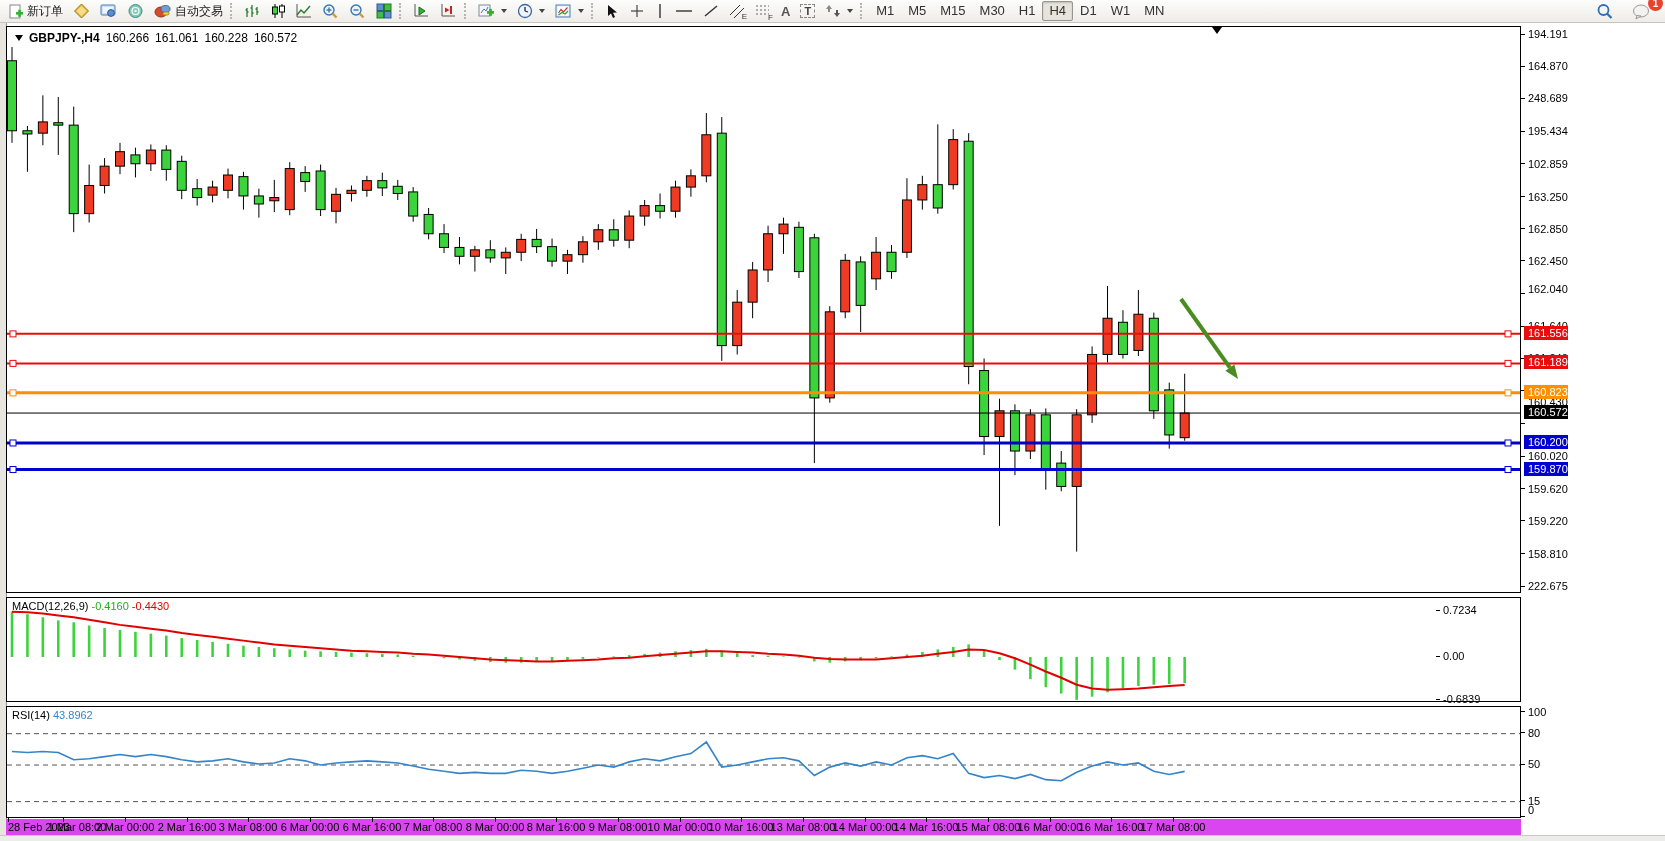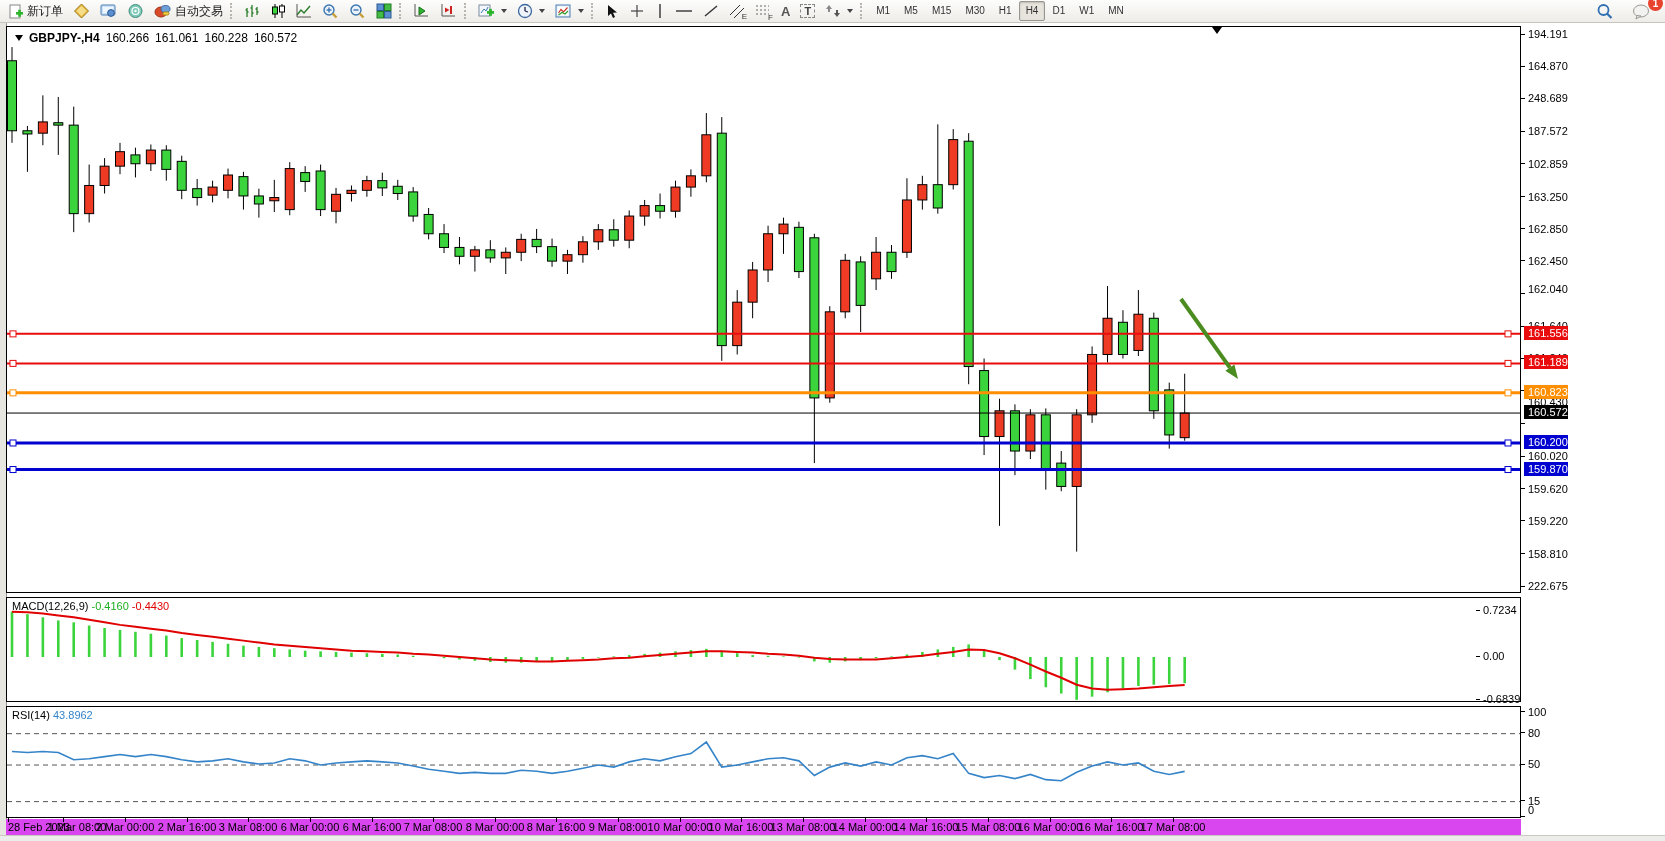--- a/index.html
+++ b/index.html
@@ -3,41 +3,41 @@
 <meta charset="utf-8">
 <style>
 html,body{margin:0;padding:0}
 body{width:1665px;height:841px;position:relative;background:#fff;font-family:"Liberation Sans",sans-serif;overflow:hidden;-webkit-font-smoothing:antialiased}
 
 #toolbar{position:absolute;left:0;top:0;width:1665px;height:23px;background:linear-gradient(#fdfdfc,#edece8);border-bottom:1px solid #c7c5be;display:flex;align-items:center;padding:0 3px;box-sizing:border-box;z-index:50}
 .tb-btn{height:19px;display:flex;align-items:center;gap:4px;padding:0 4px;border:1px solid transparent;border-radius:2px;font-size:12px;color:#1a1a1a;cursor:default;white-space:nowrap}
 .tb-btn svg{display:block}
 .tb-grip{width:3px;height:16px;border-left:2px dotted #b8b6ae;margin:0 4px 0 2px;flex:0 0 auto}
 .caret{width:0;height:0;border-left:3px solid transparent;border-right:3px solid transparent;border-top:4px solid #444;margin-left:2px}
-.tf-btn{font-size:10px;color:#333;padding:0 6px;height:18px;line-height:18px;border:1px solid transparent;border-radius:2px}
+.tf-btn{font-size:13px;color:#333;padding:0 6px;height:18px;line-height:18px;border:1px solid transparent;border-radius:2px}
 .tf-btn.active{border:1px solid #98968e;background:#e6e4dc;box-shadow:inset 0 1px 2px rgba(0,0,0,.18)}
 #tb-right{margin-left:auto;display:flex;align-items:center;gap:8px;padding-right:6px}
 .badge{position:absolute;top:-6px;right:-8px;min-width:15px;height:15px;border-radius:8px;background:#e8432e;color:#fff;font-size:10px;font-weight:bold;text-align:center;line-height:15px;padding:0 2px;box-sizing:border-box}
 
 #left-strip{position:absolute;left:0;top:23px;width:6px;height:818px;background:#e7e5df;border-right:1px solid #9b998f}
 #bottom-strip{position:absolute;left:0;top:835px;width:1665px;height:6px;background:#ececea;border-top:1px solid #c9c7c0}
 
 .panel{position:absolute;background:#fff;border:1px solid #000;box-sizing:border-box}
 #main-panel{left:6px;top:26px;width:1515px;height:567px}
 #macd-panel{left:6px;top:597px;width:1515px;height:105px}
 #rsi-panel{left:6px;top:706px;width:1515px;height:112px}
 .panel svg{position:absolute;left:0;top:0}
 #chart-title{position:absolute;left:8px;top:4px;font-size:12px;color:#000;display:flex;align-items:center;gap:6px;z-index:5}
 #chart-title .sym{font-weight:bold}
 .tri-down{width:0;height:0;border-left:4px solid transparent;border-right:4px solid transparent;border-top:6px solid #000}
 #corner-tri{position:absolute;left:1212px;top:27px;width:0;height:0;border-left:5px solid transparent;border-right:5px solid transparent;border-top:7px solid #000;z-index:6}
 .ind-label{position:absolute;left:5px;top:2px;font-size:11px;color:#000;z-index:5;white-space:nowrap}
 
 #price-axis{position:absolute;left:1521px;top:26px;width:144px;height:567px}
-#macd-axis{position:absolute;left:1476px;top:597px;width:144px;height:105px}
+#macd-axis{position:absolute;left:1436px;top:597px;width:144px;height:105px}
 #rsi-axis{position:absolute;left:1521px;top:706px;width:144px;height:112px}
 .ax-tick{position:absolute;left:0;width:4px;height:1px;background:#000}
 .ax-lbl{position:absolute;left:7px;height:14px;line-height:14px;font-size:11px;color:#000;white-space:nowrap}
 .level-box{position:absolute;left:3px;width:44px;height:14px;line-height:14px;font-size:11px;text-align:left;padding-left:4px;box-sizing:border-box;z-index:4;white-space:nowrap}
 #time-axis{position:absolute;left:6px;top:819px;width:1515px;height:28px;background:#d946ef}
 .t-lbl{position:absolute;top:2px;font-size:11px;color:#000;white-space:nowrap}
 .t-tick{position:absolute;top:-1px;width:1px;height:4px;background:#000}
 </style>
 </head>
 <body>
@@ -661,21 +661,21 @@
 <div id="corner-tri"></div>
 
 <div id="price-axis">
     <div class="ax-tick" style="top:7.5px"></div>
     <div class="ax-lbl" style="top:1px">194.191</div>
     <div class="ax-tick" style="top:39.68800000000046px"></div>
     <div class="ax-lbl" style="top:33.18800000000046px">164.870</div>
     <div class="ax-tick" style="top:71.87600000000091px"></div>
     <div class="ax-lbl" style="top:65.37600000000091px">248.689</div>
     <div class="ax-tick" style="top:104.86870000000064px"></div>
-    <div class="ax-lbl" style="top:98.36870000000064px">187.572</div>
+    <div class="ax-lbl" style="top:98.36870000000064px">195.434</div>
     <div class="ax-tick" style="top:137.0567000000011px"></div>
     <div class="ax-lbl" style="top:130.5567000000011px">102.859</div>
     <div class="ax-tick" style="top:170.04940000000082px"></div>
     <div class="ax-lbl" style="top:163.54940000000082px">163.250</div>
     <div class="ax-tick" style="top:202.2374000000013px"></div>
     <div class="ax-lbl" style="top:195.7374000000013px">162.850</div>
     <div class="ax-tick" style="top:234.42540000000173px"></div>
     <div class="ax-lbl" style="top:227.92540000000173px">162.450</div>
     <div class="ax-tick" style="top:267.41810000000146px"></div>
     <div class="ax-lbl" style="top:256px">162.040</div>

